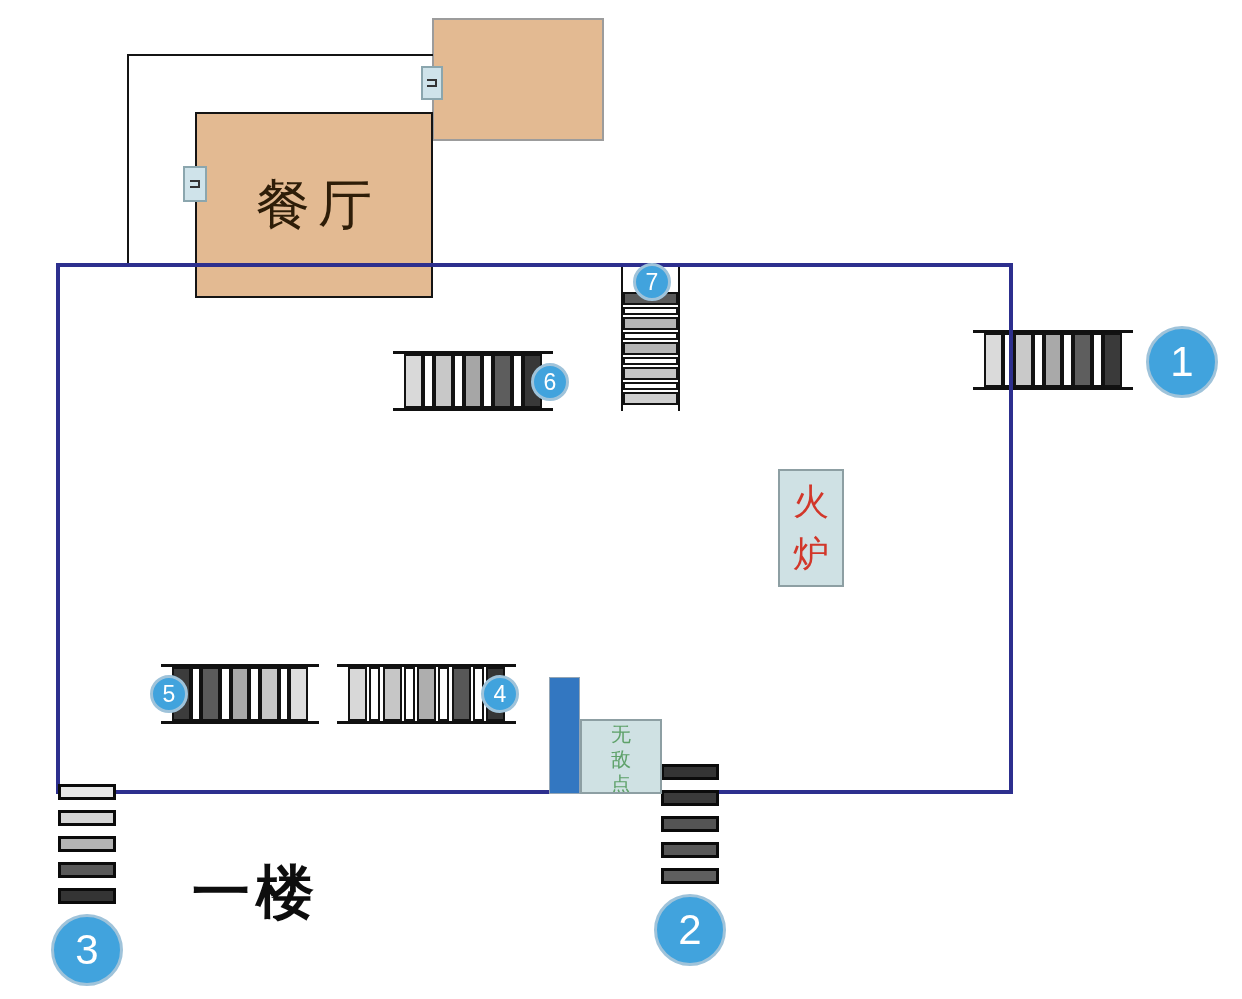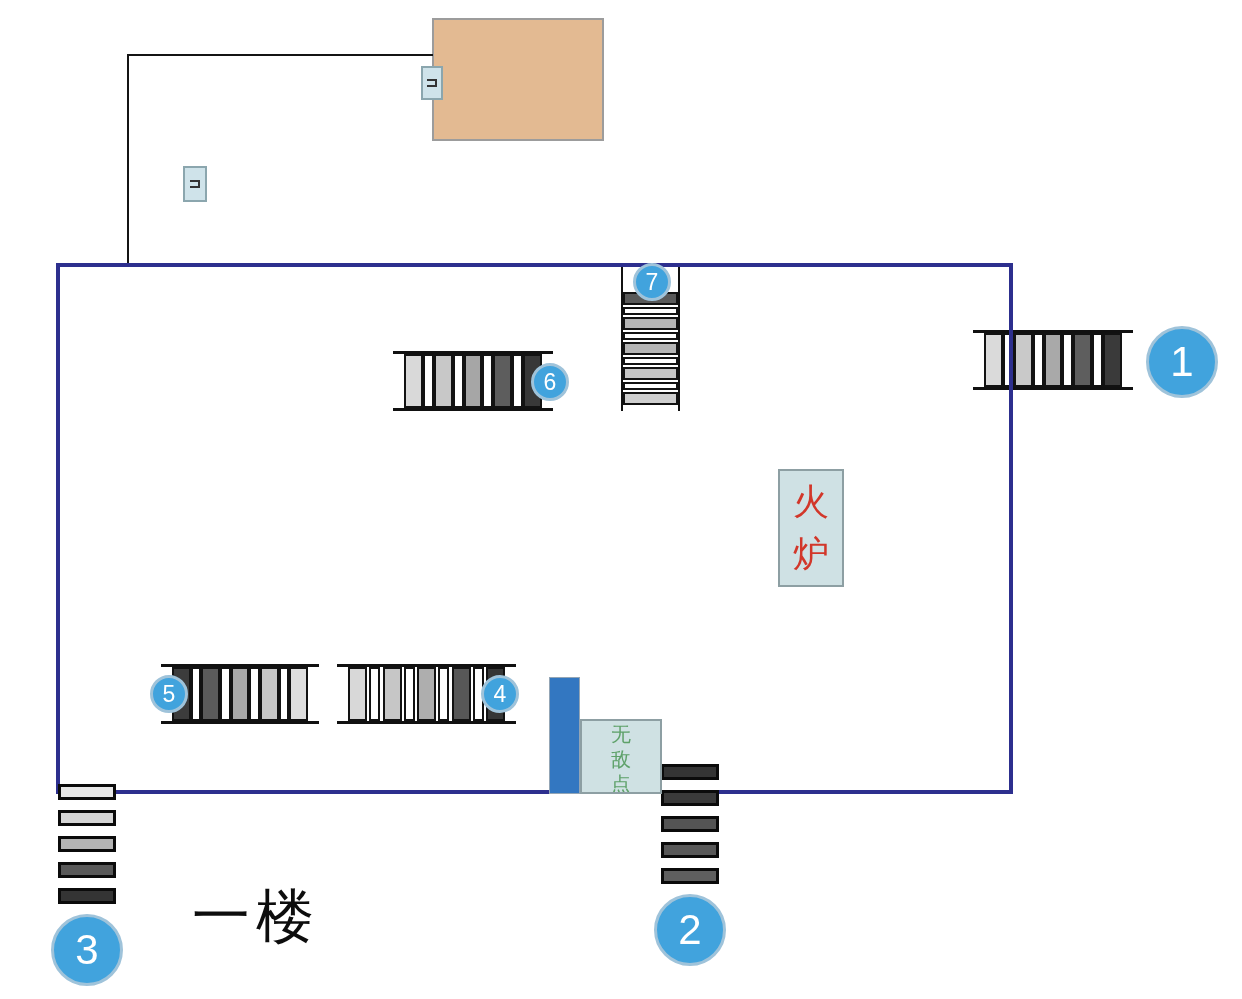--- a/index.html
+++ b/index.html
@@ -84,29 +84,32 @@
 
   
   #pillar{left:549px;top:677px;width:31px;height:117px;background:#3377c1;
     border:1px solid #93a5b5;z-index:3;}
   #invincible-box{left:580px;top:719px;width:82px;height:75px;background:#cfe1e3;
     border:2px solid #8d9fa3;z-index:4;text-align:center;overflow:hidden;padding-top:1px;}
   #invincible-box span{display:block;font-family:"Liberation Serif","DejaVu Serif",serif;
     font-size:20px;line-height:25px;color:#5ea169;}
 
   
-  #floor-title{left:192px;top:878px;font-family:"Liberation Serif","DejaVu Serif",serif;
-    font-weight:400;font-size:58px;letter-spacing:6px;color:#0d0d0d;z-index:4;}
+  #floor-title{left:192px;top:854px;font-family:"Liberation Serif","DejaVu Serif",serif;
+    font-weight:700;font-size:58px;letter-spacing:6px;color:#0d0d0d;z-index:4;}
 </style>
 </head>
 <body>
 
 <div id="canvas">
 
   <div class="abs room" id="room-upper"></div>
+  <div class="abs room" id="room-dining">
+    <span class="room-label">餐厅</span>
+  </div>
 
   <div class="abs" id="wall-h"></div>
   <div class="abs" id="wall-v"></div>
 
   <div class="abs door" id="door-upper">
     <div class="door-glyph"></div>
   </div>
   <div class="abs door" id="door-dining">
     <div class="door-glyph"></div>
   </div>

